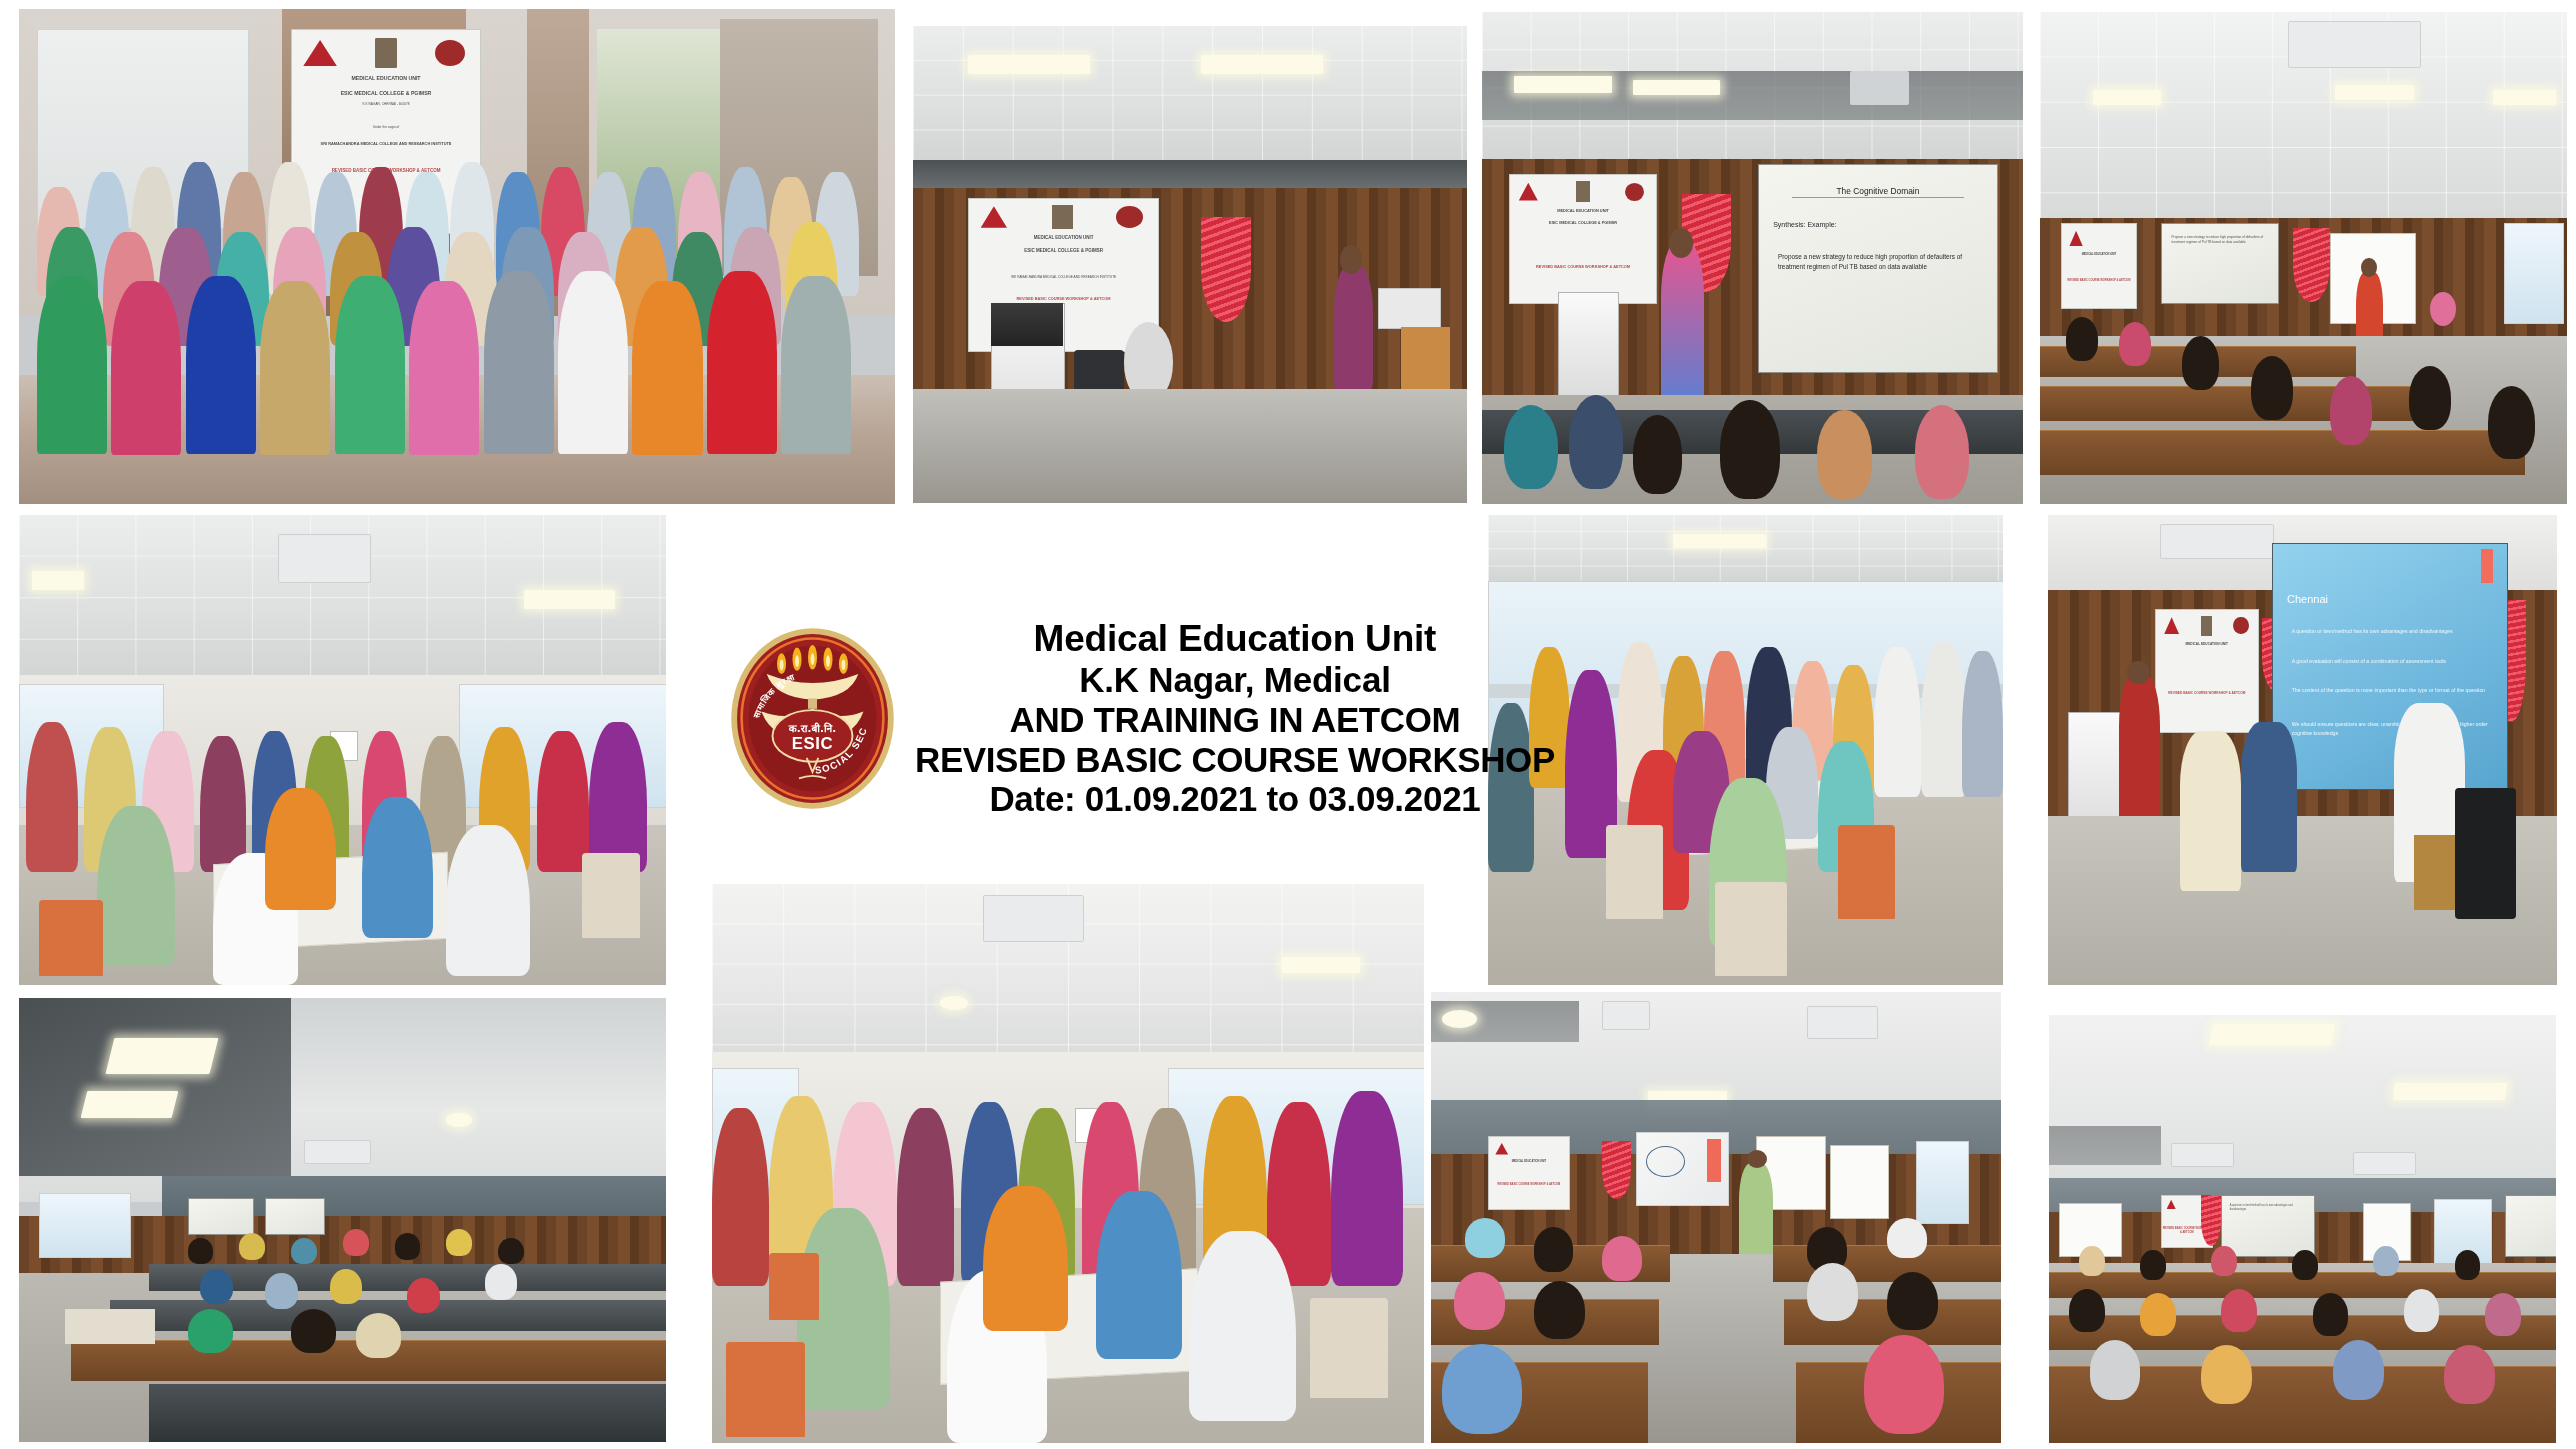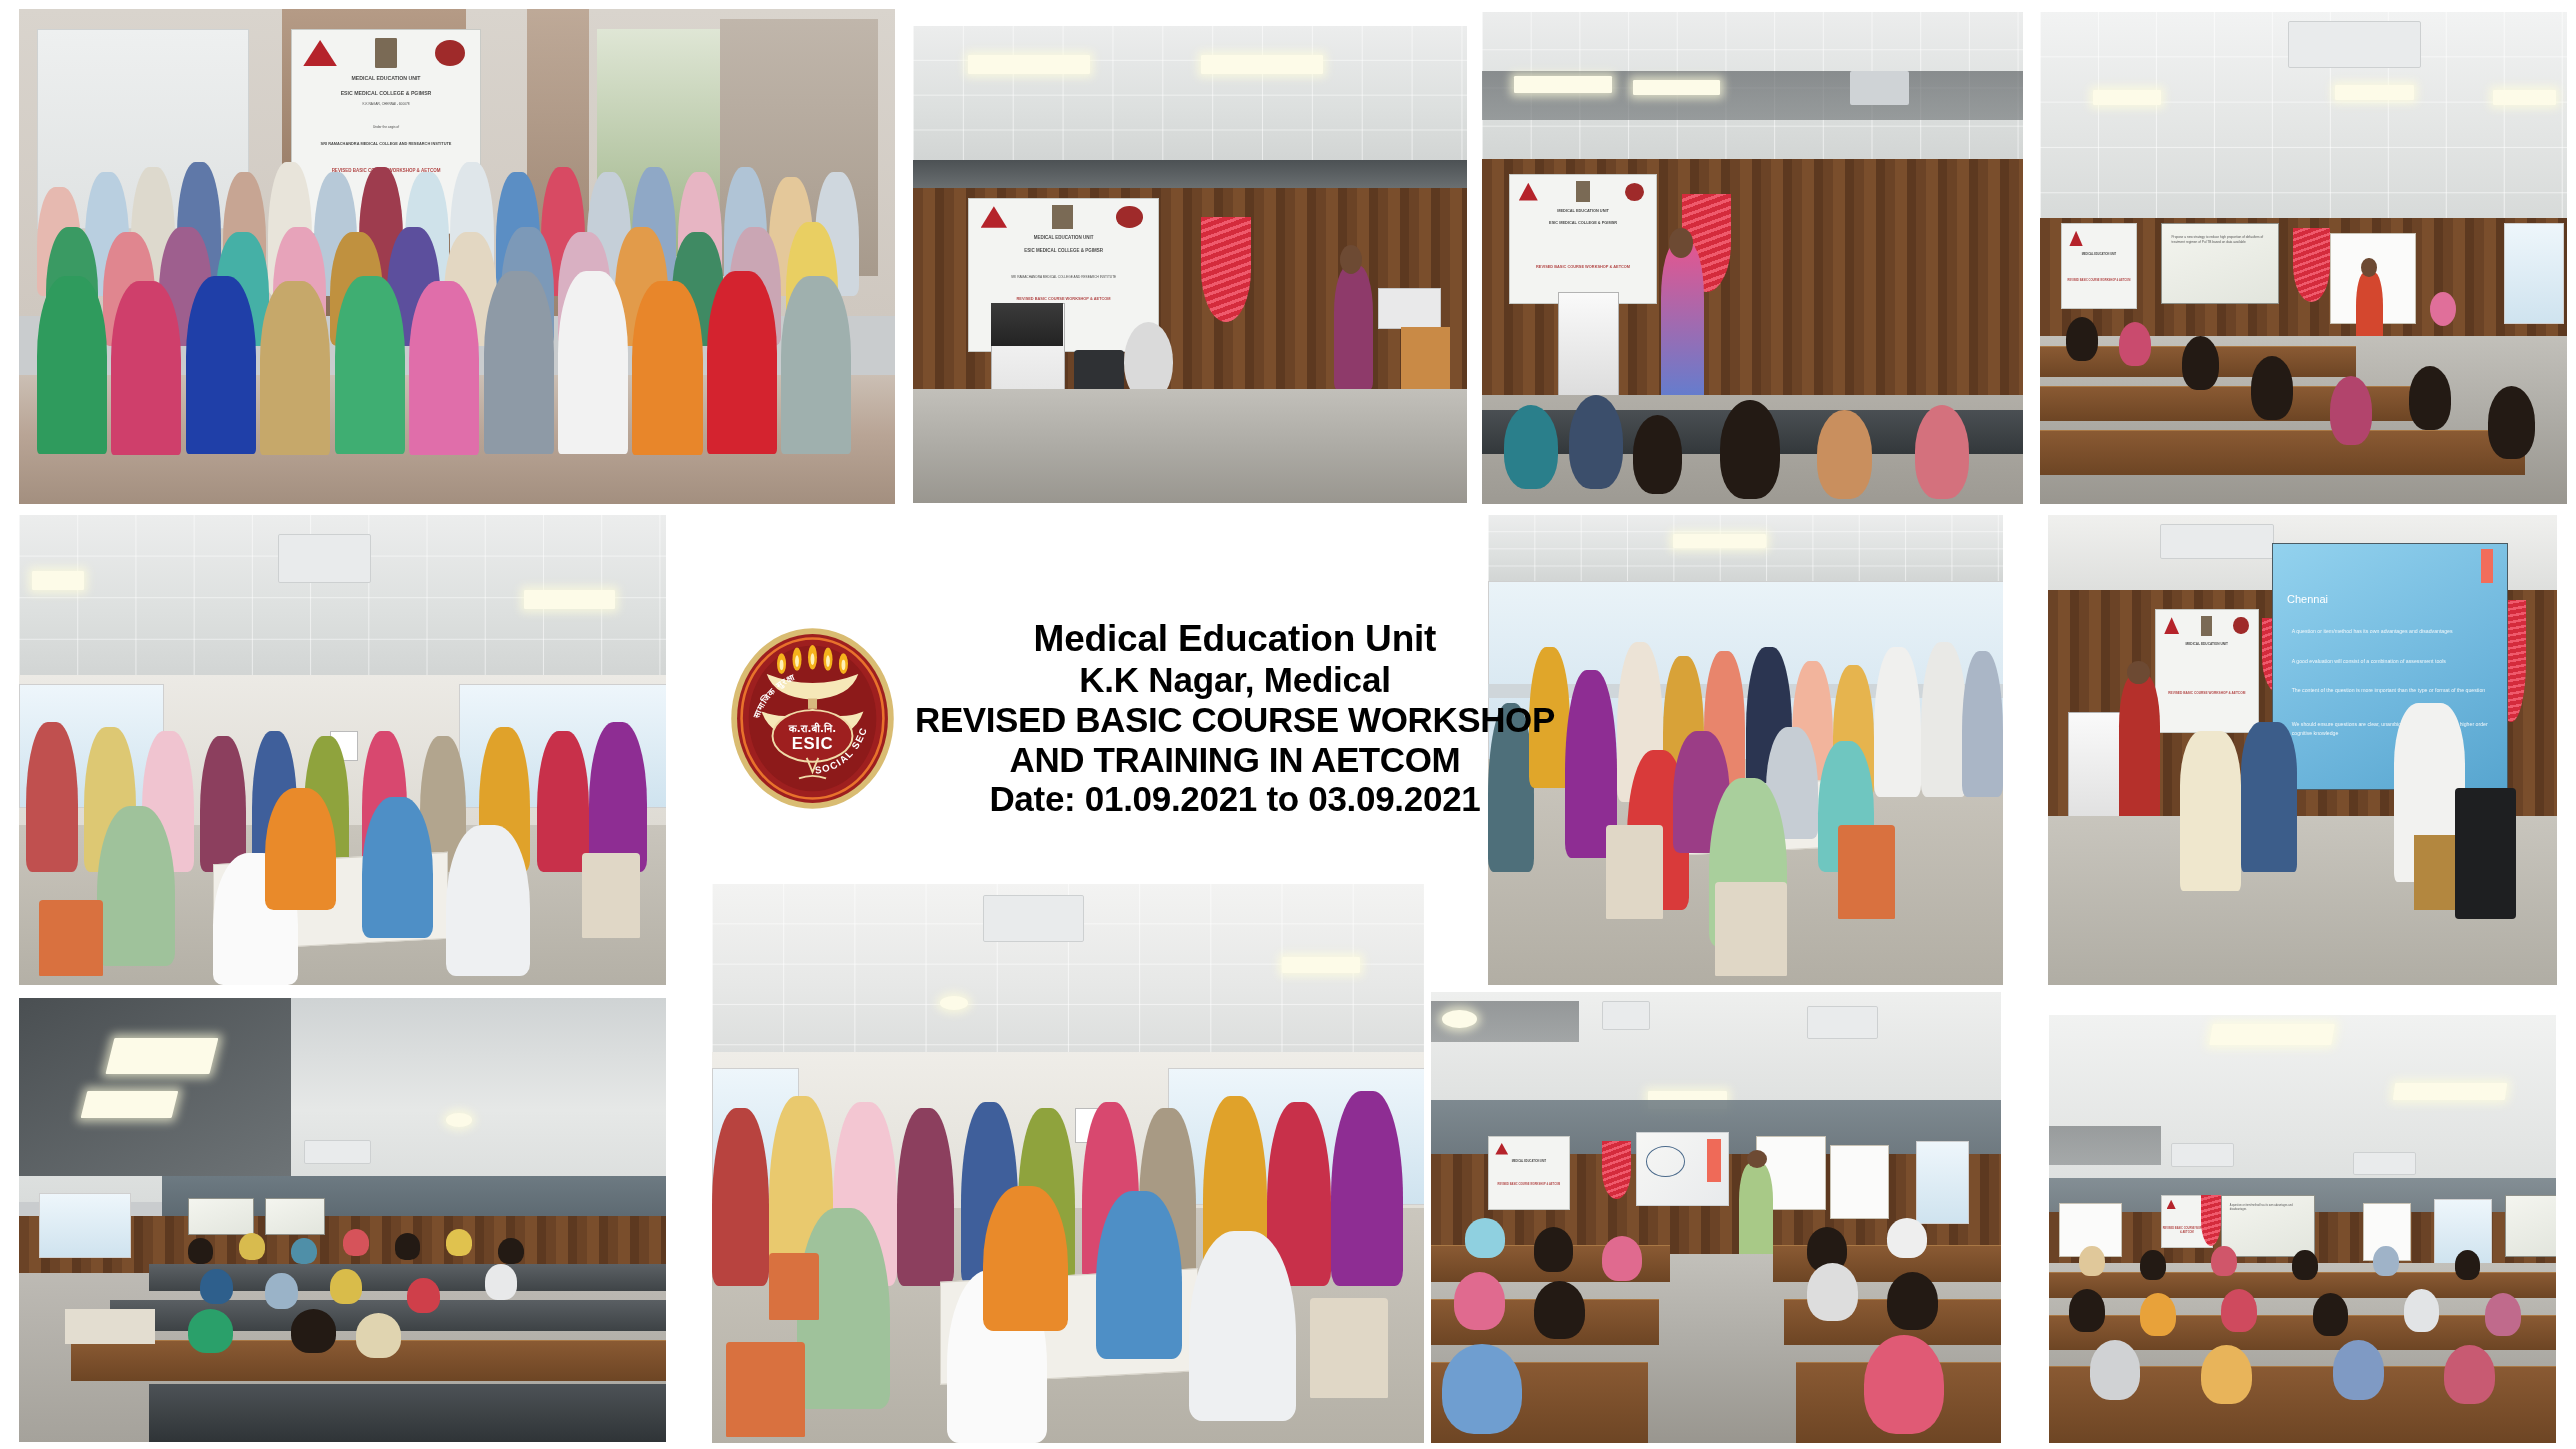--- a/index.html
+++ b/index.html
@@ -200,20 +200,25 @@
       <div class="banner" style="left:5%;top:33%;width:27%;height:26%;">
         <div style="position:absolute;left:6%;top:6%;width:13%;height:14%;background:#b5232b;clip-path:polygon(50% 0,100% 100%,0 100%);"></div>
         <div style="position:absolute;left:45%;top:5%;width:10%;height:16%;background:#7a6a55;"></div>
         <div style="position:absolute;left:79%;top:6%;width:13%;height:14%;background:#9f2a2a;border-radius:50%;"></div>
         <div class="micro" style="top:26%;font-size:3.9px;">MEDICAL EDUCATION UNIT</div>
         <div class="micro" style="top:35%;font-size:3.9px;">ESIC MEDICAL COLLEGE &amp; PGIMSR</div>
         <div class="micro microRed" style="top:70%;font-size:3.9px;">REVISED BASIC COURSE WORKSHOP &amp; AETCOM</div>
       </div>
       <div class="garland" style="left:37%;top:37%;width:9%;height:20%;background:repeating-linear-gradient(160deg,#d42b3c 0 4.5px,#ef5a6c 4.5px 7.7px);border-radius:0 0 50% 50%;"></div>
 
+      <div class="screen" style="left:51%;top:31%;width:44%;height:42%;">
+        <div class="slideTitle" style="left:14%;top:10%;width:72%;text-align:center;font-size:8.4px;">The Cognitive Domain</div>
+        <div class="slideTxt" style="left:6%;top:26%;width:88%;font-size:7px;">Synthesis: Example:</div>
+        <div class="slideTxt" style="left:8%;top:42%;width:86%;font-size:6.4px;">Propose a new strategy to reduce high proportion of defaulters of treatment regimen of Pul TB based on data available</div>
+      </div>
 
       <div class="podium" style="left:14%;top:57%;width:11%;height:24%;"></div>
       <div style="position:absolute;left:33%;top:47%;width:8%;height:33%;background:linear-gradient(180deg,#e4568f,#5d7fd1);border-radius:34% 34% 5% 5%;"></div>
       <div style="position:absolute;left:34.5%;top:44%;width:4.5%;height:6%;background:#6d4a33;border-radius:50%;"></div>
       <div class="floorGrey" style="height:22%;background:linear-gradient(180deg,#b1aea7,#9d9a93);"></div>
       <div class="deskRowD" style="left:0;right:0;top:81%;height:9%;"></div>
       <div>
         <div class="hair" style="left:4%;top:80%;width:10%;height:17%;background:#2a7f8b;"></div>
         <div class="hair" style="left:16%;top:78%;width:10%;height:19%;background:#3b4e6b;"></div>
         <div class="hair" style="left:28%;top:82%;width:9%;height:16%;"></div>
@@ -588,20 +593,20 @@
         </text>
         <text font-family="'DejaVu Sans',sans-serif" font-size="13" font-weight="700" fill="#ffffff" letter-spacing="1.2">
           <textPath href="#arcL" startOffset="2%">सामाजिक सुरक्षा</textPath>
         </text>
       </svg>
     </div>
 
     <div id="centre-text">
       <div class="ln l1">Medical Education Unit</div>
       <div class="ln l3">K.K Nagar, Medical</div>
+      <div class="ln l5">AND TRAINING IN AETCOM</div>
       <div class="ln l4">REVISED BASIC COURSE WORKSHOP</div>
-      <div class="ln l5">AND TRAINING IN AETCOM</div>
       <div class="ln l6">Date: 01.09.2021 to 03.09.2021</div>
     </div>
   </div>
 
 </div>
 
 
 </body></html>

